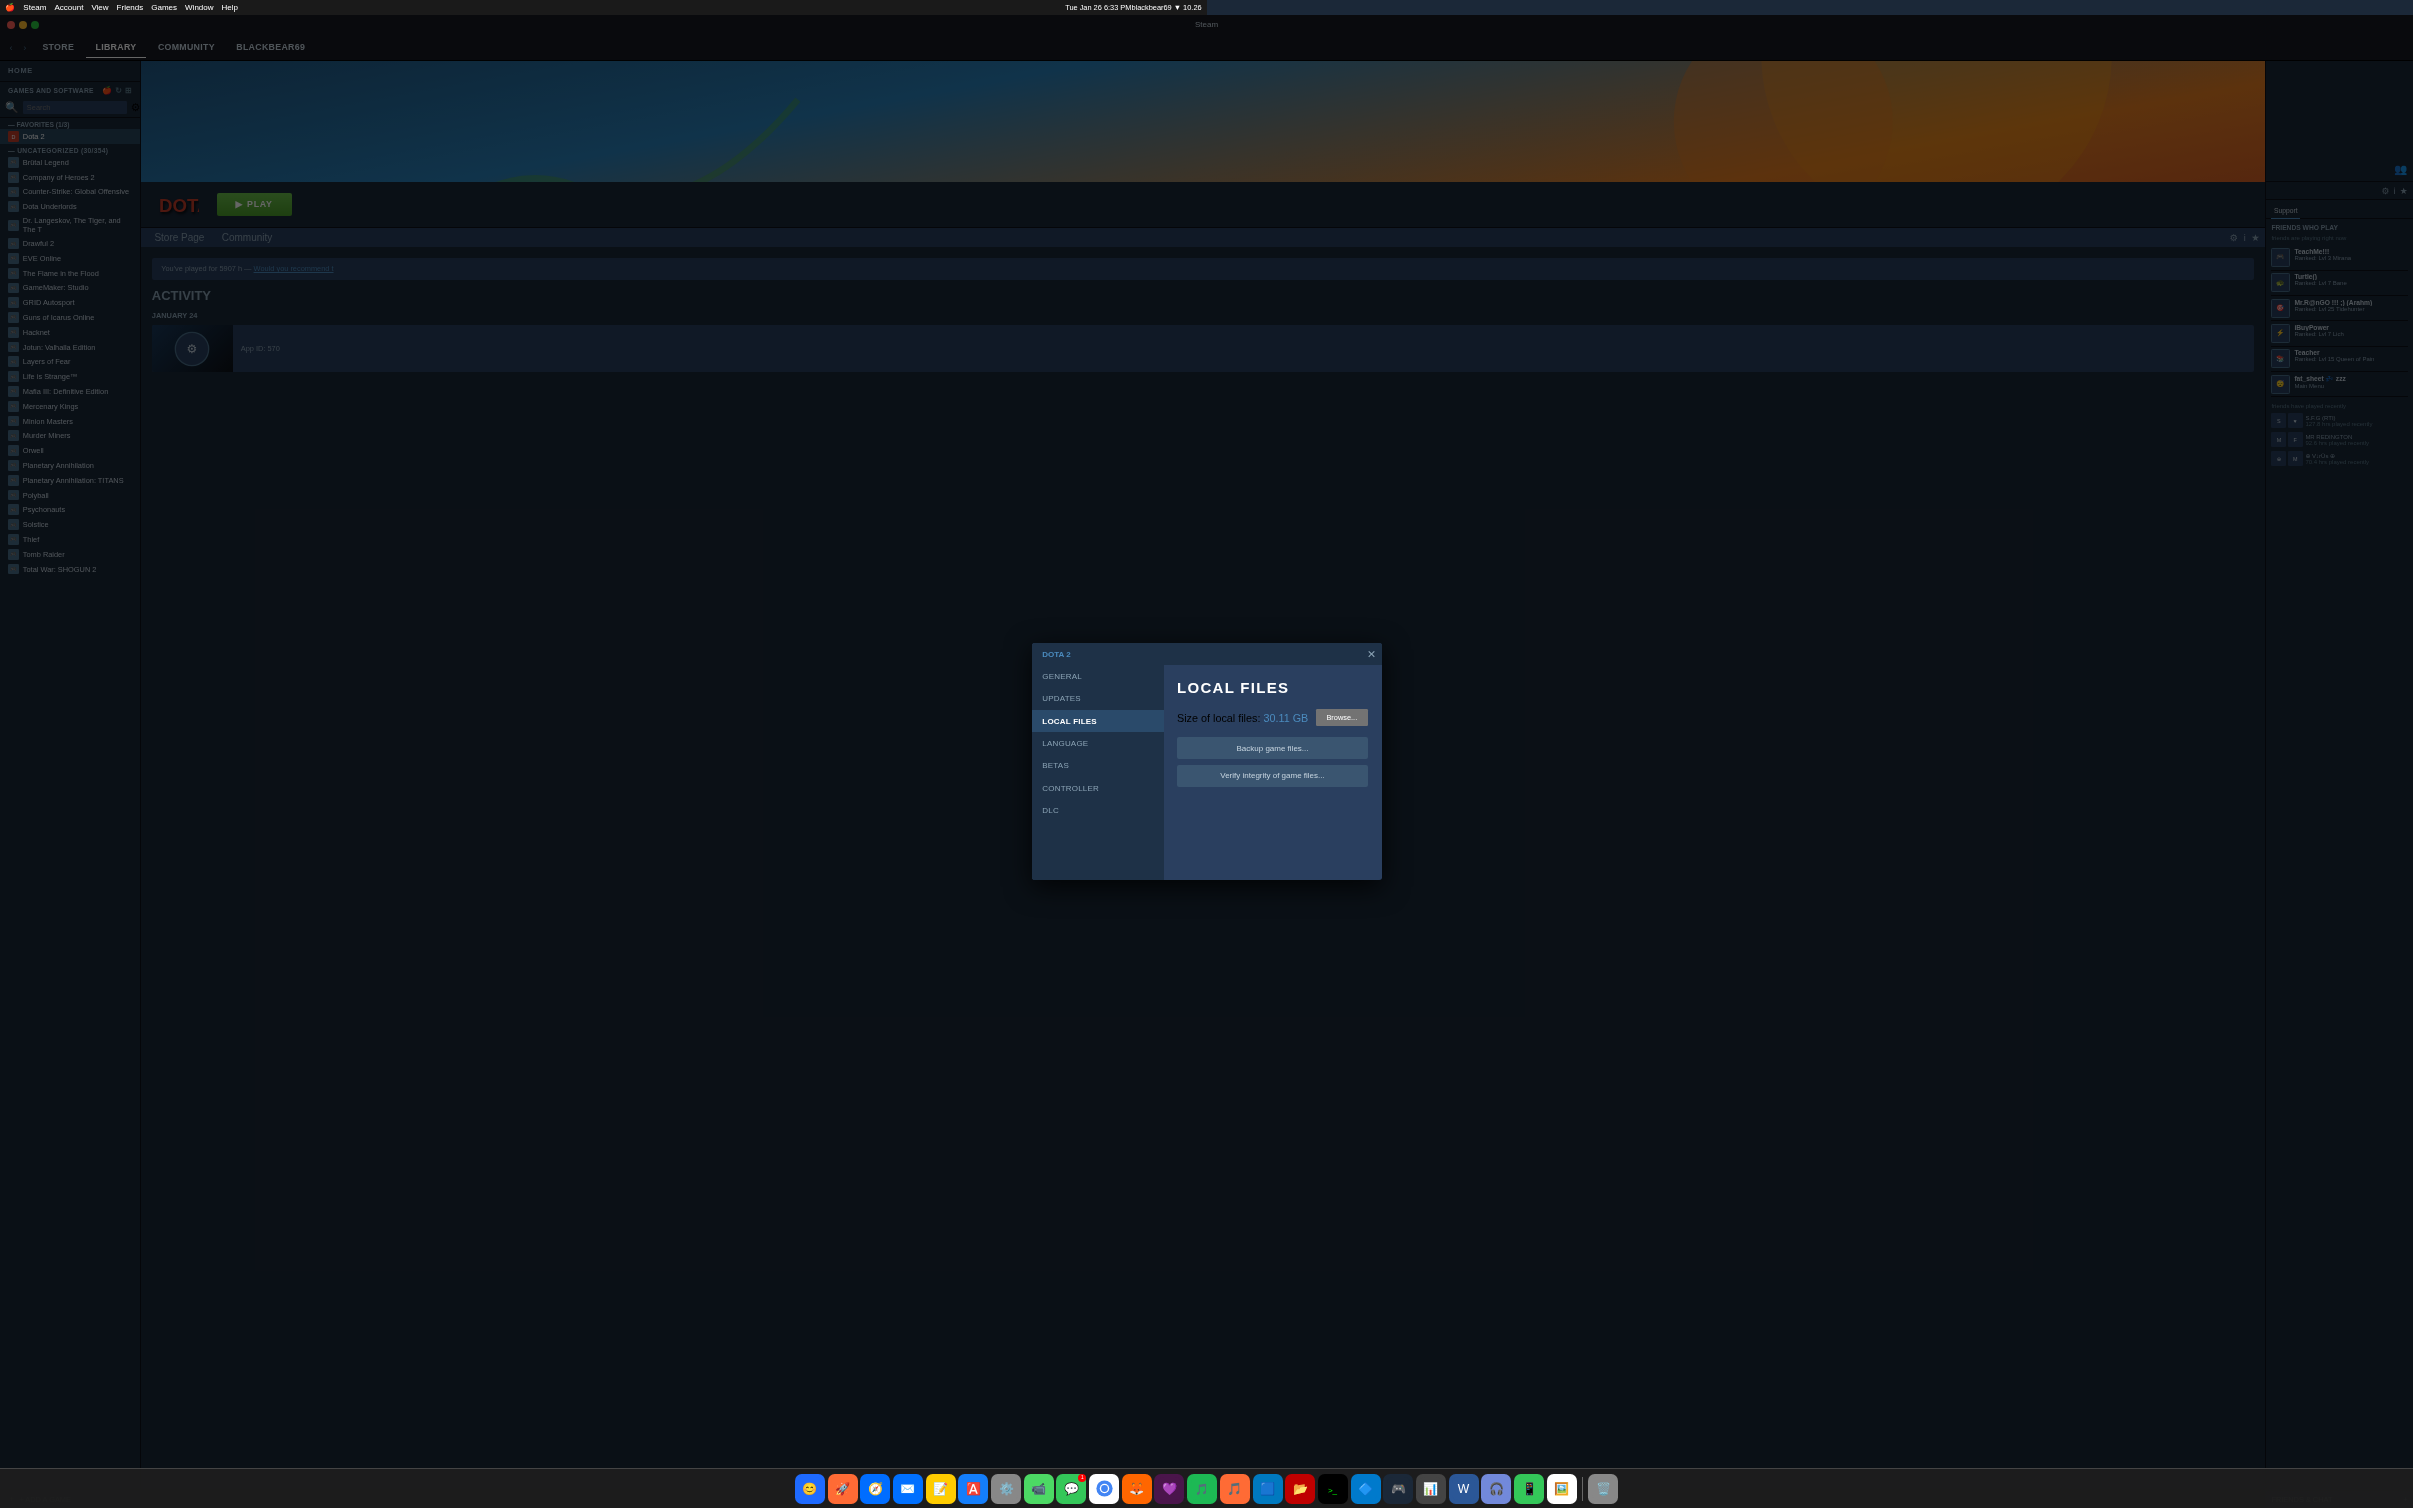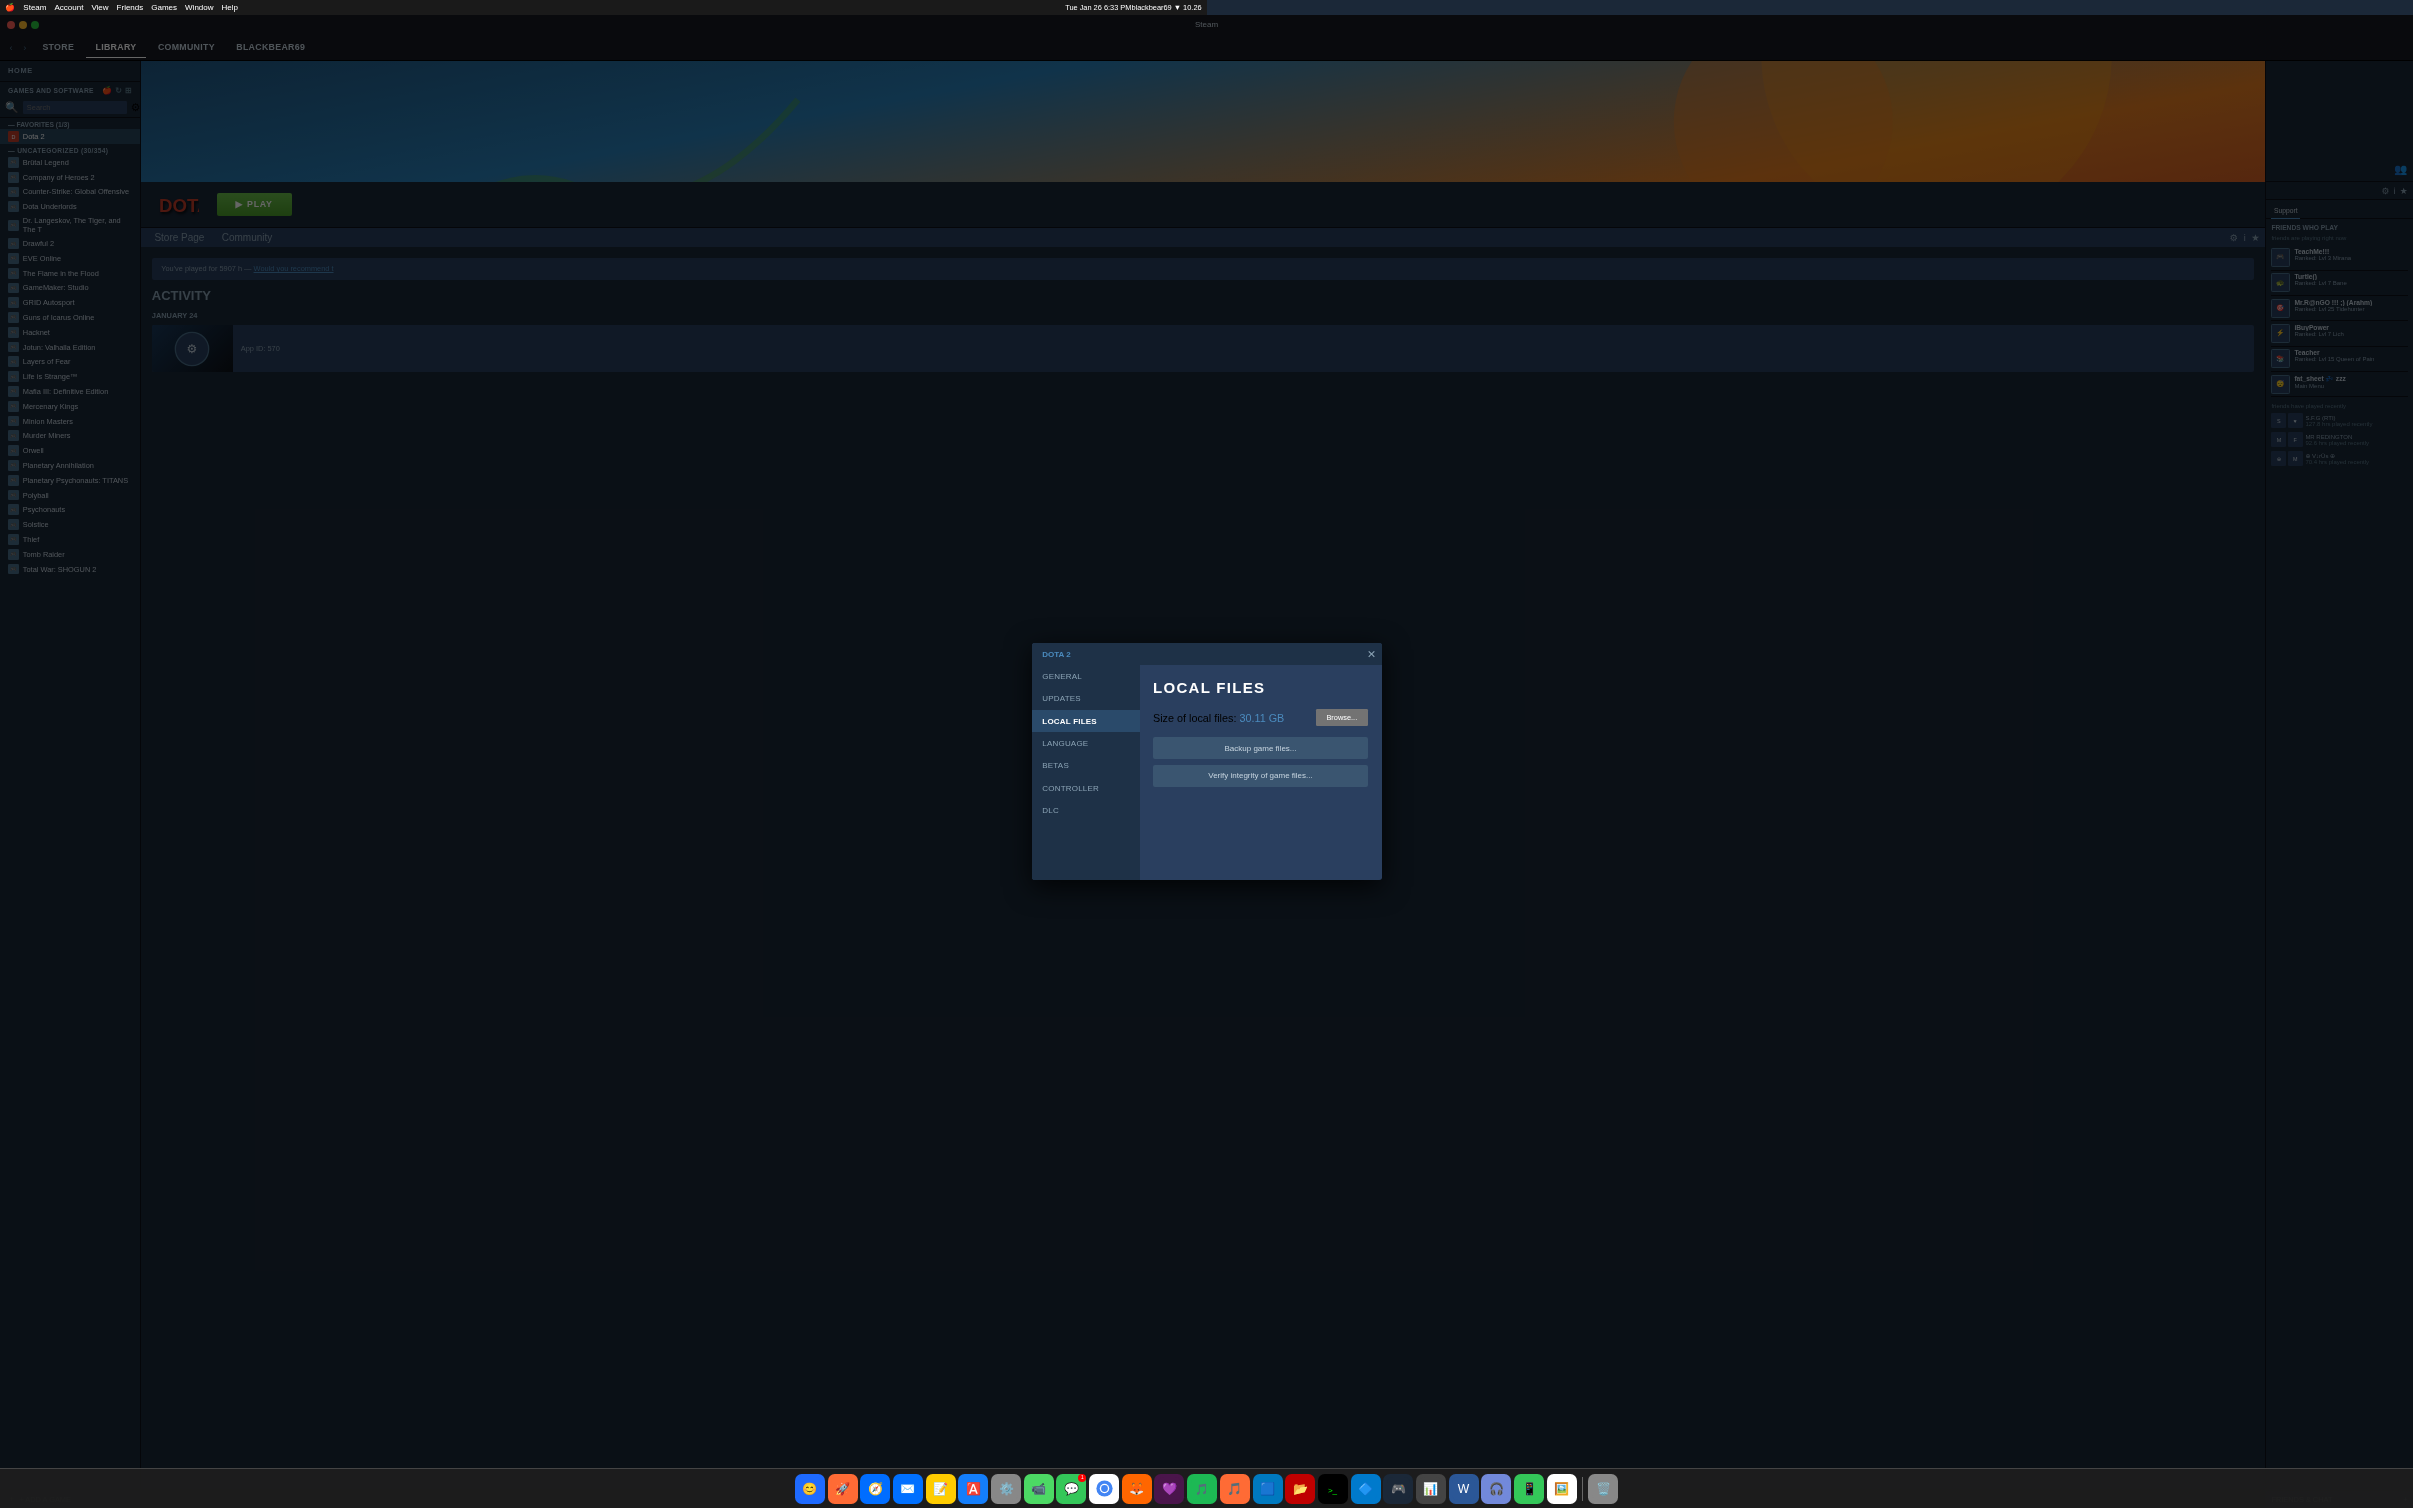--- a/index.html
+++ b/index.html
@@ -424,21 +424,21 @@
       z-index: 500;
     }
     .modal {
       background: #2a3f5f;
       width: 350px;
       border-radius: 2.7px;
       overflow: hidden;
       box-shadow: 0 6.7px 27px rgba(0,0,0,0.8);
     }
     .modal-sidebar {
-      width: 108px;
+      width: 132px;
       background: #1e3147;
       flex-shrink: 0;
     }
     .modal-body { display: flex; min-height: 215px; }
     .modal-nav-item {
       padding: 6.7px 10.8px;
       color: #8ba3b5;
       font-size: 8px;
       cursor: pointer;
       text-transform: uppercase;
@@ -692,21 +692,21 @@
         <div class="sidebar-item">
           <div class="game-icon">🎮</div>
           <span>Orwell</span>
         </div>
         <div class="sidebar-item">
           <div class="game-icon">🎮</div>
           <span>Planetary Annihilation</span>
         </div>
         <div class="sidebar-item">
           <div class="game-icon">🎮</div>
-          <span>Planetary Psychonauts: TITANS</span>
+          <span>Planetary Annihilation: TITANS</span>
         </div>
         <div class="sidebar-item">
           <div class="game-icon">🎮</div>
           <span>Polyball</span>
         </div>
         <div class="sidebar-item">
           <div class="game-icon">🎮</div>
           <span>Psychonauts</span>
         </div>
         <div class="sidebar-item">

